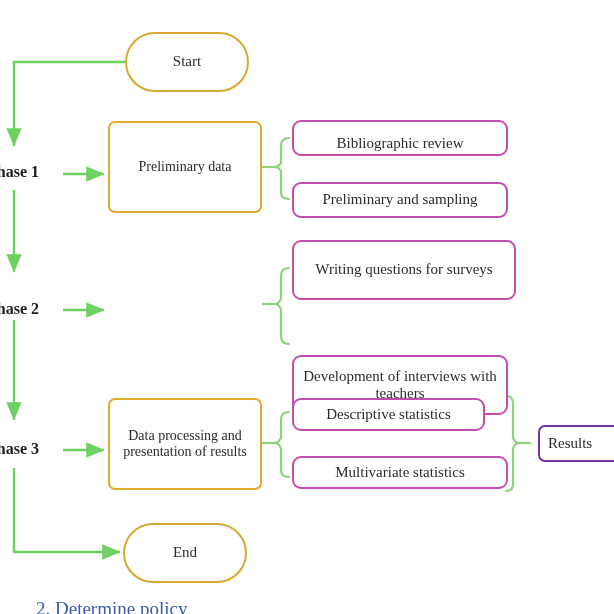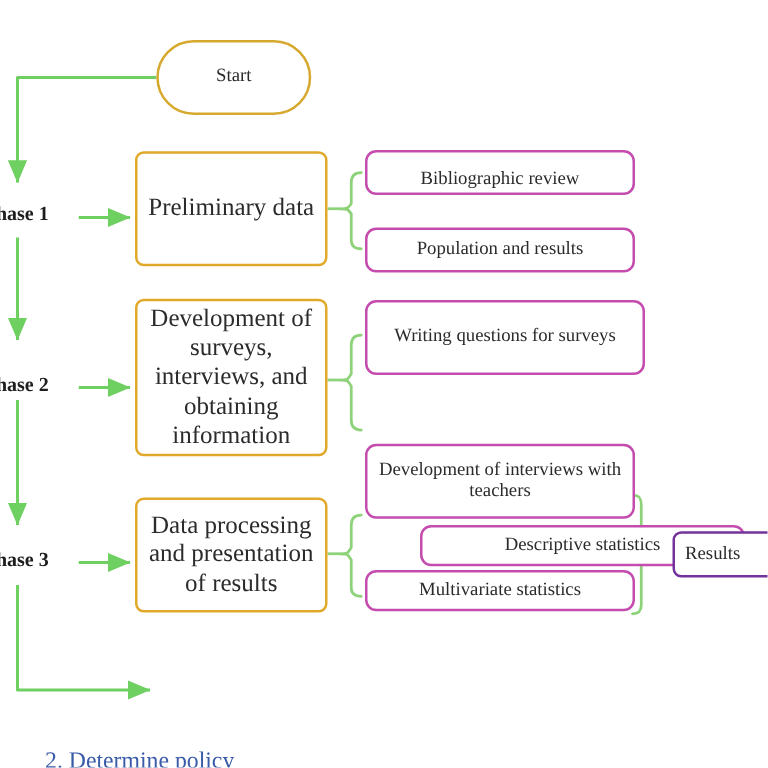--- a/index.html
+++ b/index.html
@@ -40,21 +40,21 @@
     z-index: 3;
   }
   .node.terminal {
     border: 2.2px solid #d6a92e;
     border-radius: 999px;
     font-size: 15px;
   }
   .node.phase-box {
     border: 2.2px solid #e0a92a;
     border-radius: 7px;
-    font-size: 20px;
+    font-size: 14px;
     padding: 2px 6px;
   }
   .node.sub-box {
     border: 2.2px solid #c44cae;
     border-radius: 9px;
     font-size: 15px;
     padding: 2px 8px;
   }
   .node.result-box {
     border: 2.6px solid #74339c;
@@ -148,49 +148,49 @@
                L513,404 C513,398 511,396 506,396
                M521,443 C516,443 516,443 513,448
                L513,484 C513,489 511,491 506,491" fill="none" stroke="#8ed27a" stroke-width="2.2" stroke-linecap="round"></path>
     </g>
   </svg>
 
   <div class="node terminal" style="left:125px; top:32px; width:124px; height:60px;">
     <span>Start</span>
   </div>
 
+  <div class="node terminal" style="left:123px; top:523px; width:124px; height:60px;">
+    <span>End</span>
+  </div>
 
   <div class="phase-label" style="left:-13px; top:163px;">Phase 1</div>
   <div class="phase-label" style="left:-13px; top:300px;">Phase 2</div>
   <div class="phase-label" style="left:-13px; top:440px;">Phase 3</div>
 
   <div class="node phase-box" style="left:108px; top:121px; width:154px; height:92px;">
     <span>Preliminary data</span>
   </div>
   <div class="node sub-box" style="left:292px; top:120px; width:216px; height:36px;align-items:flex-end;">
     <span>Bibliographic review</span>
   </div>
   <div class="node sub-box" style="left:292px; top:182px; width:216px; height:36px;">
-    <span>Population and results</span>
-  </div>
-
-  <div class="node phase-box" style="left:108px; top:239px; width:154px; height:126px;">
-    <span>Development of surveys, interviews, and obtaining information</span>
-  </div>
+    <span>Preliminary and sampling</span>
+  </div>
+
   <div class="node sub-box" style="left:292px; top:240px; width:224px; height:60px;">
     <span>Writing questions for surveys</span>
   </div>
   <div class="node sub-box" style="left:292px; top:315px; width:216px; height:60px;margin-top:40px;">
     <span>Development of interviews with teachers</span>
   </div>
 
   <div class="node phase-box" style="left:108px; top:398px; width:154px; height:92px;">
     <span>Data processing and presentation of results</span>
   </div>
-  <div class="node sub-box" style="left:292px; top:420px; width:260px; height:33px;margin-left:44px;">
+  <div class="node sub-box" style="left:292px; top:398px; width:193px; height:33px;">
     <span>Descriptive statistics</span>
   </div>
   <div class="node sub-box" style="left:292px; top:456px; width:216px; height:33px;text-align:right;">
     <span>Multivariate statistics</span>
   </div>
 
   <div class="node result-box" style="left:538px; top:425px; width:110px; height:37px;">
     <span>Results</span>
   </div>
 

